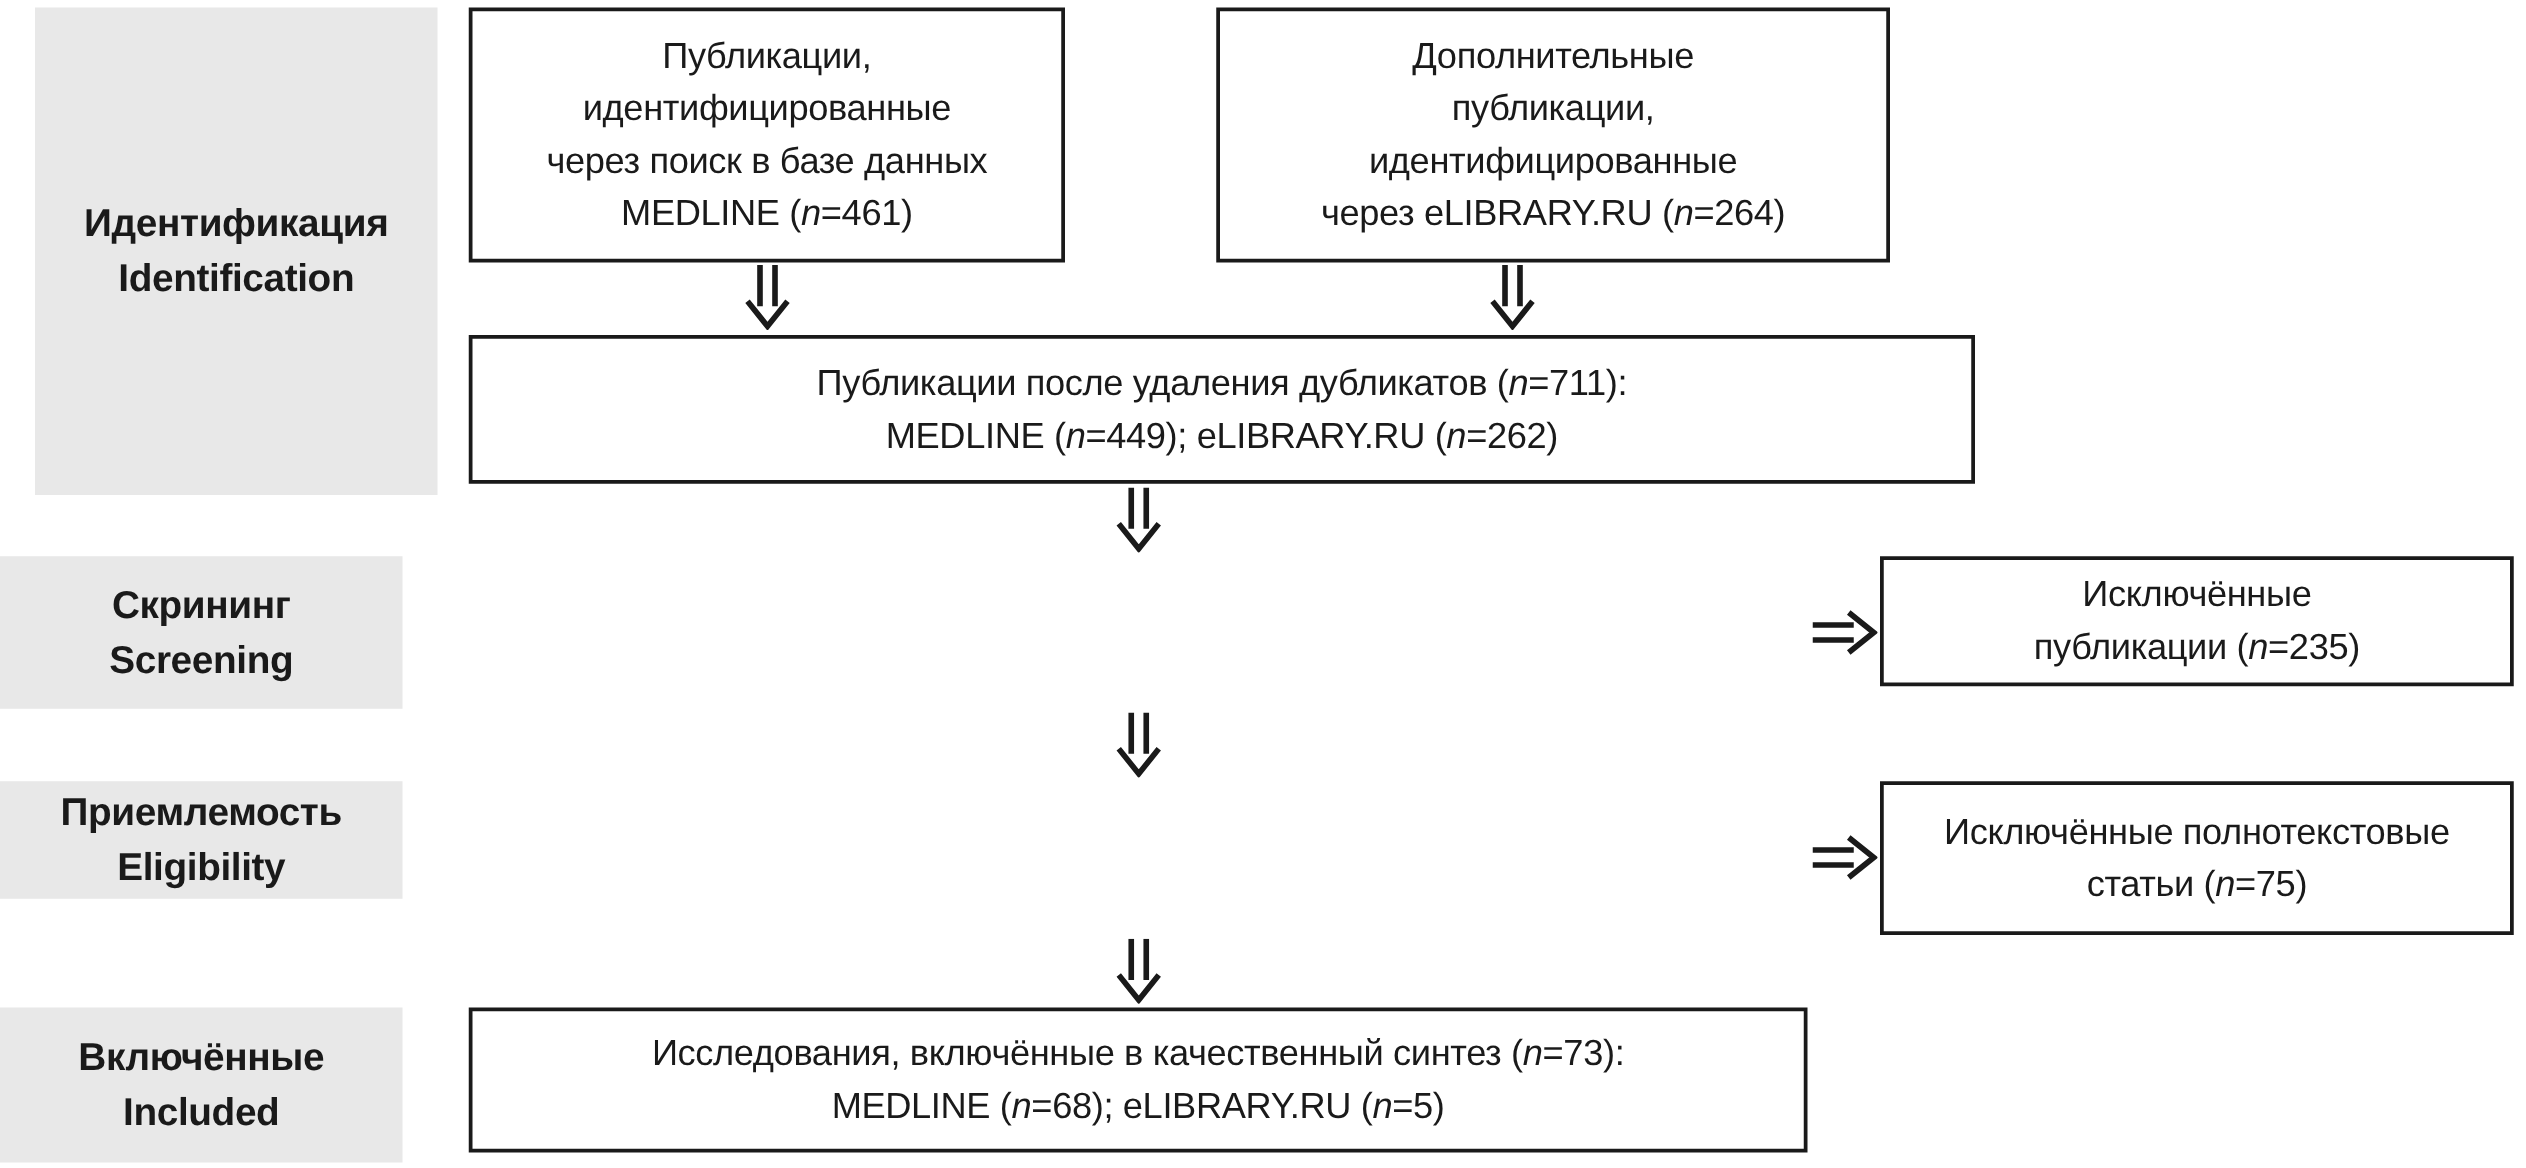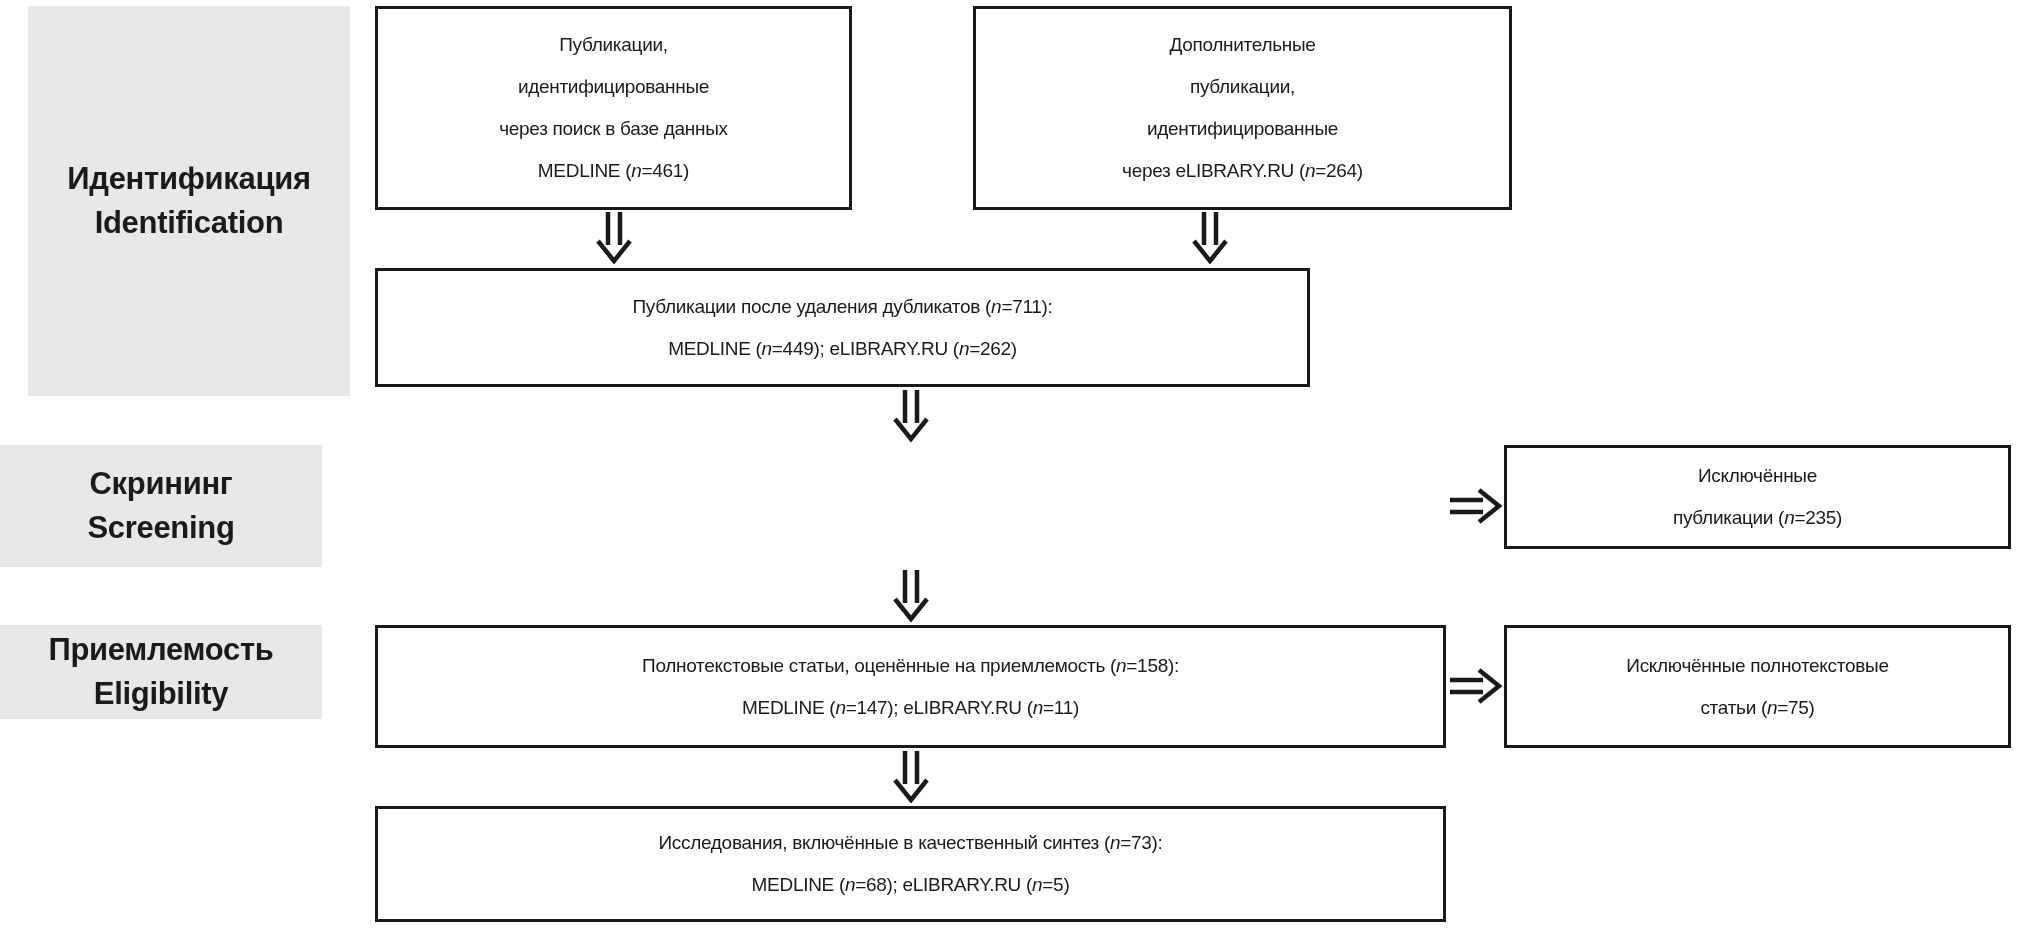--- a/index.html
+++ b/index.html
@@ -30,21 +30,21 @@
     position: absolute;
     border: 3px solid #1a1a1a;
     background: #ffffff;
     display: flex;
     align-items: center;
     justify-content: center;
     text-align: center;
     padding: 6px 14px;
   }
   .box-text {
-    font-size: 19px;
+    font-size: 29px;
     line-height: 42px;
     letter-spacing: -0.3px;
   }
   .box-text i { font-style: italic; }
   .arrow { position: absolute; }
   .arrow line, .arrow polyline {
     stroke: #1a1a1a;
     stroke-width: 4.5;
     fill: none;
   }
@@ -65,40 +65,46 @@
       <span>Скрининг</span><br>
       <span>Screening</span>
     </div>
   </div>
   <div class="stage" style="top:625px; height:94px;">
     <div>
       <span>Приемлемость</span><br>
       <span>Eligibility</span>
     </div>
   </div>
+  <div class="stage" style="top:806px; height:124px;">
+    <div>
+      <span>Включённые</span><br>
+      <span>Included</span>
+    </div>
+  </div>
 
   <div class="box" style="left:375px; top:6px; width:477px; height:204px;">
     <div class="box-text">Публикации,<br>идентифицированные<br>через поиск в базе данных<br>MEDLINE (<i>n</i>=461)</div>
   </div>
   <div class="box" style="left:973px; top:6px; width:539px; height:204px;">
     <div class="box-text">Дополнительные<br>публикации,<br>идентифицированные<br>через eLIBRARY.RU (<i>n</i>=264)</div>
   </div>
 
   <svg class="arrow" style="left:594px; top:212px;" width="40" height="52" viewBox="0 0 40 52">
     <line x1="14" y1="0" x2="14" y2="33"></line>
     <line x1="26" y1="0" x2="26" y2="33"></line>
     <polyline points="4,29 20,49 36,29"></polyline>
   </svg>
   <svg class="arrow" style="left:1190px; top:212px;" width="40" height="52" viewBox="0 0 40 52">
     <line x1="14" y1="0" x2="14" y2="33"></line>
     <line x1="26" y1="0" x2="26" y2="33"></line>
     <polyline points="4,29 20,49 36,29"></polyline>
   </svg>
 
-  <div class="box" style="left:375px; top:268px; width:935px; height:119px;">
+  <div class="box" style="left:375px; top:268px; width:1205px; height:119px;">
     <div class="box-text">Публикации после удаления дубликатов (<i>n</i>=711):<br>MEDLINE (<i>n</i>=449); eLIBRARY.RU (<i>n</i>=262)</div>
   </div>
 
   <svg class="arrow" style="left:891px; top:390px;" width="40" height="52" viewBox="0 0 40 52">
     <line x1="14" y1="0" x2="14" y2="33"></line>
     <line x1="26" y1="0" x2="26" y2="33"></line>
     <polyline points="4,29 20,49 36,29"></polyline>
   </svg>
 
   <svg class="arrow" style="left:1450px; top:486px;" width="52" height="40" viewBox="0 0 52 40">
@@ -109,23 +115,20 @@
   <div class="box" style="left:1504px; top:445px; width:507px; height:104px;">
     <div class="box-text">Исключённые<br>публикации (<i>n</i>=235)</div>
   </div>
 
   <svg class="arrow" style="left:891px; top:570px;" width="40" height="52" viewBox="0 0 40 52">
     <line x1="14" y1="0" x2="14" y2="33"></line>
     <line x1="26" y1="0" x2="26" y2="33"></line>
     <polyline points="4,29 20,49 36,29"></polyline>
   </svg>
 
-  <div class="box" style="left:375px; top:625px; width:1071px; height:123px;">
-    <div class="box-text">Полнотекстовые статьи, оценённые на приемлемость (<i>n</i>=158):<br>MEDLINE (<i>n</i>=147); eLIBRARY.RU (<i>n</i>=11)</div>
-  </div>
   <svg class="arrow" style="left:1450px; top:666px;" width="52" height="40" viewBox="0 0 52 40">
     <line x1="0" y1="14" x2="33" y2="14"></line>
     <line x1="0" y1="26" x2="33" y2="26"></line>
     <polyline points="29,4 49,20 29,36"></polyline>
   </svg>
   <div class="box" style="left:1504px; top:625px; width:507px; height:123px;">
     <div class="box-text">Исключённые полнотекстовые<br>статьи (<i>n</i>=75)</div>
   </div>
 
   <svg class="arrow" style="left:891px; top:751px;" width="40" height="52" viewBox="0 0 40 52">

